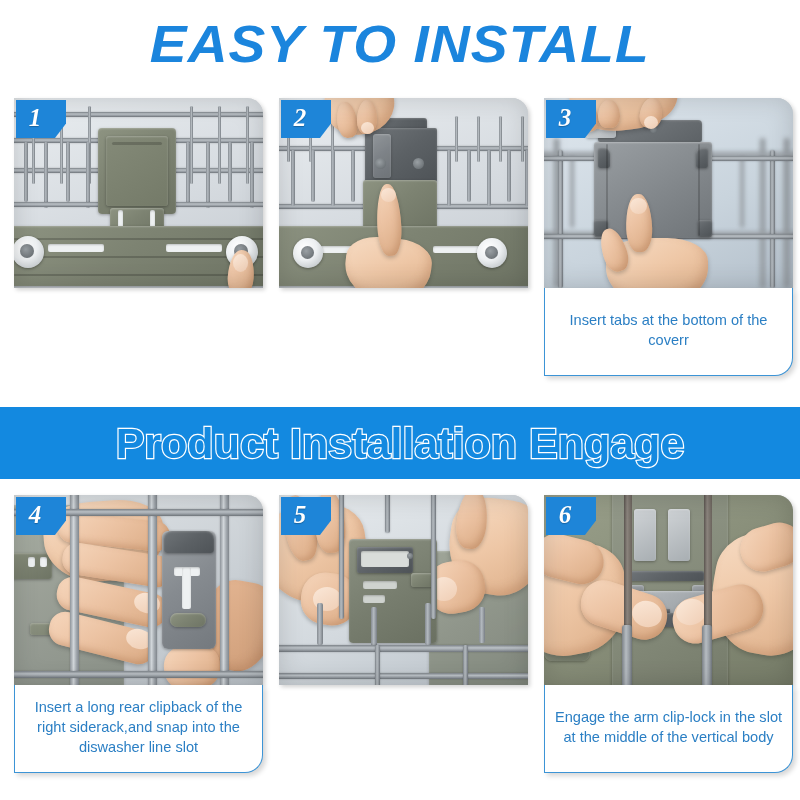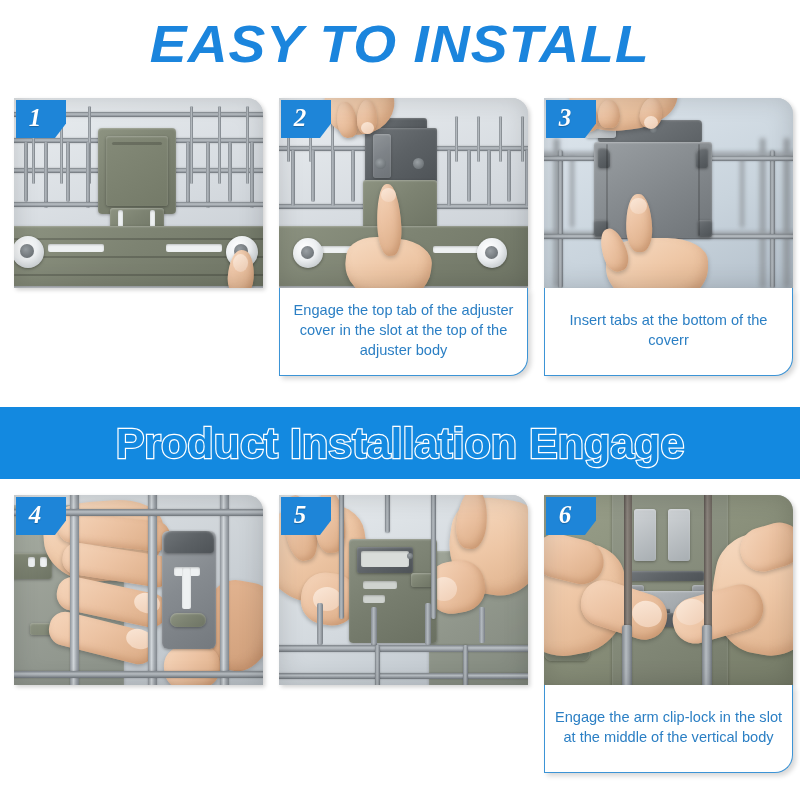--- a/index.html
+++ b/index.html
@@ -246,23 +246,20 @@
         <div class="nail" style="left:82px;top:24px;width:13px;height:12px;"></div>
 
         <div class="palm" style="left:66px;top:140px;width:86px;height:62px;transform:rotate(6deg);"></div>
         <div class="finger" style="left:98px;top:86px;width:24px;height:72px;transform:rotate(-3deg);"></div>
         <div class="nail" style="left:102px;top:90px;width:15px;height:14px;"></div>
         <div class="vignette"></div>
       </div>
     </div>
     <div class="badge">
       <span>2</span>
-    </div>
-    <div class="caption">
-      <div class="caption-text">Engage the top tab of the adjuster cover in the slot at the top of the adjuster body</div>
     </div>
   </div>
 
   <div class="card">
     <div class="photo">
       <div class="scene">
         <div class="bg-wall-blue"></div>
         <div class="blur-more" style="position:absolute;inset:0;">
           <div class="wire-v" style="left:10px;top:40px;height:150px;"></div>
           <div class="wire-v" style="left:216px;top:40px;height:150px;"></div>
@@ -348,20 +345,23 @@
         <div class="wire-v" style="left:134px;top:-6px;height:200px;width:9px;background:linear-gradient(90deg,#8e949a,#d2d7db 40%,#a3a9af 70%,#81878d);"></div>
         <div class="wire-v" style="left:206px;top:-6px;height:200px;width:9px;background:linear-gradient(90deg,#8e949a,#d2d7db 40%,#a3a9af 70%,#81878d);"></div>
         <div class="wire-h" style="left:-6px;top:14px;width:262px;height:7px;"></div>
         <div class="wire-h" style="left:-6px;top:176px;width:262px;height:7px;"></div>
         <div class="vignette"></div>
       </div>
     </div>
     <div class="badge">
       <span>4</span>
     </div>
+    <div class="caption">
+      <div class="caption-text">Insert a long rear clipback of the right siderack,and snap into the diswasher line slot</div>
+    </div>
   </div>
 
   <div class="card">
     <div class="photo">
       <div class="scene">
         <div class="bg-wall" style="background:linear-gradient(155deg,#e7ebee,#d3d9de 55%,#b9c1c8);"></div>
         <div class="plastic" style="left:150px;top:56px;width:110px;height:134px;opacity:.75;border-radius:0;"></div>
 
         <div class="palm" style="left:-16px;top:10px;width:104px;height:96px;transform:rotate(-8deg);"></div>
         <div class="finger" style="left:6px;top:0px;width:30px;height:66px;transform:rotate(-12deg);"></div>

